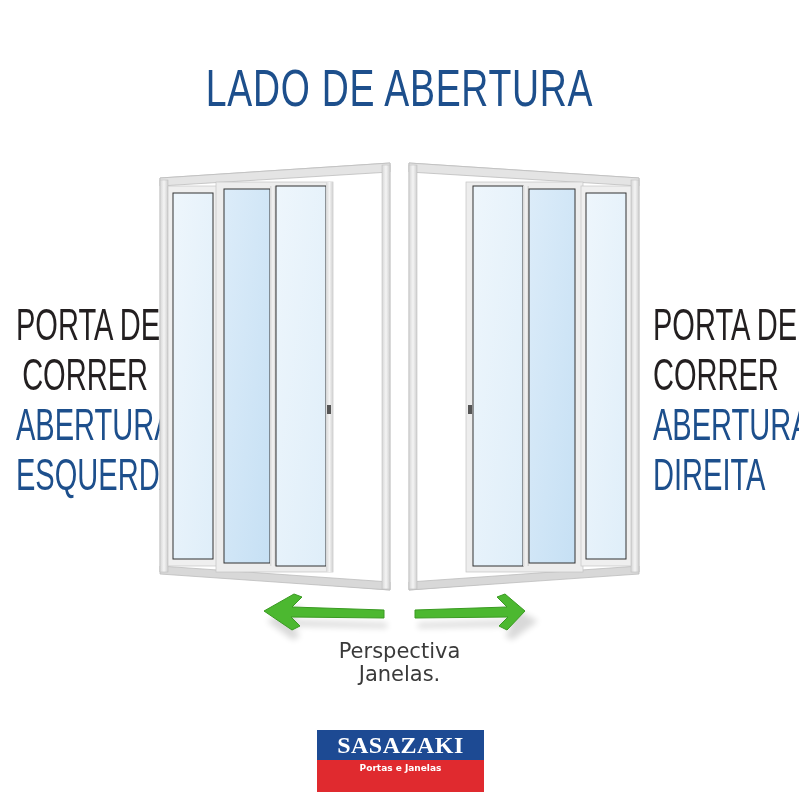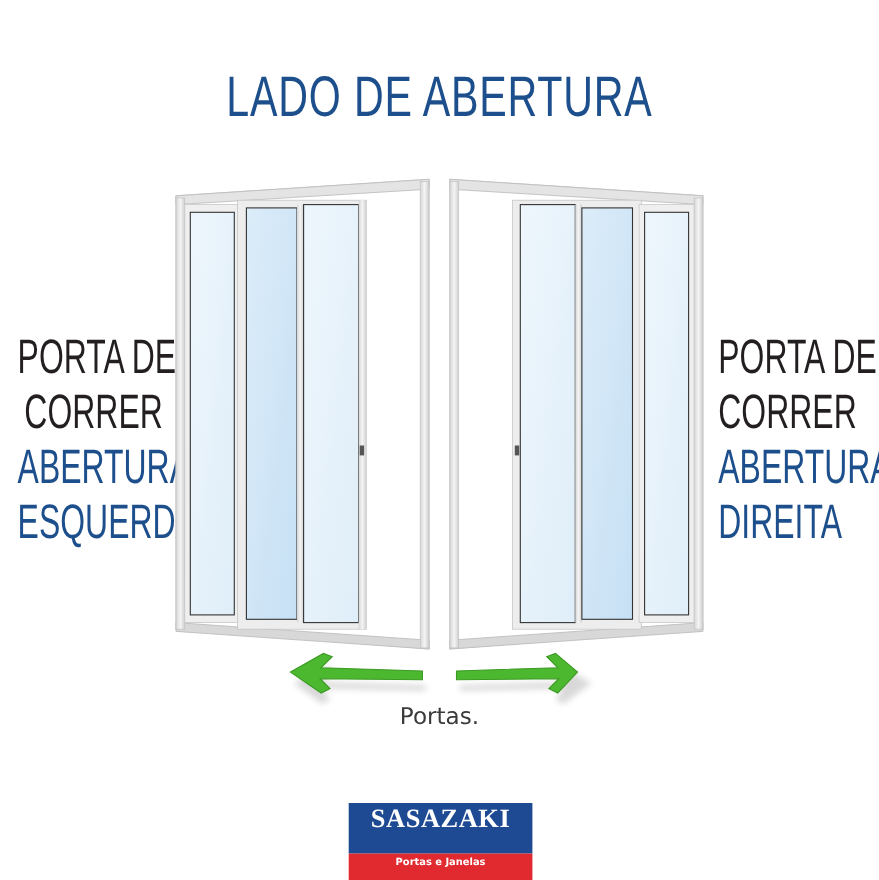--- a/index.html
+++ b/index.html
@@ -21,21 +21,21 @@
     .side.right { left:653px; text-align:left; transform:scaleX(0.66); transform-origin:left top; }
     .door-svg { position:absolute; left:0; top:0; }
     .caption {
       position:absolute; left:0; width:799px; top:640px; text-align:center;
       font-family:"DejaVu Sans", sans-serif; font-size:21px; line-height:23px; color:#3a3a3a;
     }
     .logo {
       position:absolute; left:317px; top:730px; width:167px; height:47px;
     }
     .logo .top {
-      height:46px; background:#1d4a93; color:#fff; text-align:center;
+      height:30px; background:#1d4a93; color:#fff; text-align:center;
       font-family:"Liberation Serif", serif; font-weight:bold; font-size:24px; line-height:31px; letter-spacing:0.5px;
     }
     .logo .bot {
       height:32px; background:#e02a2f; color:#fff; text-align:center;
       font-family:"DejaVu Sans", sans-serif; font-weight:bold; font-size:9px; line-height:16px;
     }
   </style>
 </head>
 <body>
 
@@ -114,19 +114,20 @@
     <path d="M384,617 L290,614 L300,602 L292,600 L264,615 L290,634 L297,630 L290,620 L384,622 Z" fill="#000" opacity="0.15" filter="url(#shadow)" transform="translate(3,6)"></path>
     <path d="M384,610 L292,607 L302,597 L294,594 L264,611 L292,630 L300,626 L291,617 L384,618 Z" fill="#4cb830" stroke="#3a9a22" stroke-width="1"></path>
   </g>
   <g>
     <path d="M415,617 L509,614 L499,602 L507,600 L535,615 L509,634 L502,630 L509,620 L415,622 Z" fill="#000" opacity="0.15" filter="url(#shadow)" transform="translate(3,6)"></path>
     <path d="M415,610 L507,607 L497,597 L505,594 L525,611 L507,630 L499,626 L508,617 L415,618 Z" fill="#4cb830" stroke="#3a9a22" stroke-width="1"></path>
   </g>
 </svg>
 
 <div class="caption">
-  <div>Portas.</div>
+  <div>Perspectiva</div>
+  <div>Janelas.</div>
 </div>
 
 <div class="logo">
   <div class="top">SASAZAKI</div>
   <div class="bot">Portas e Janelas</div>
 </div>
 
 </body></html>

